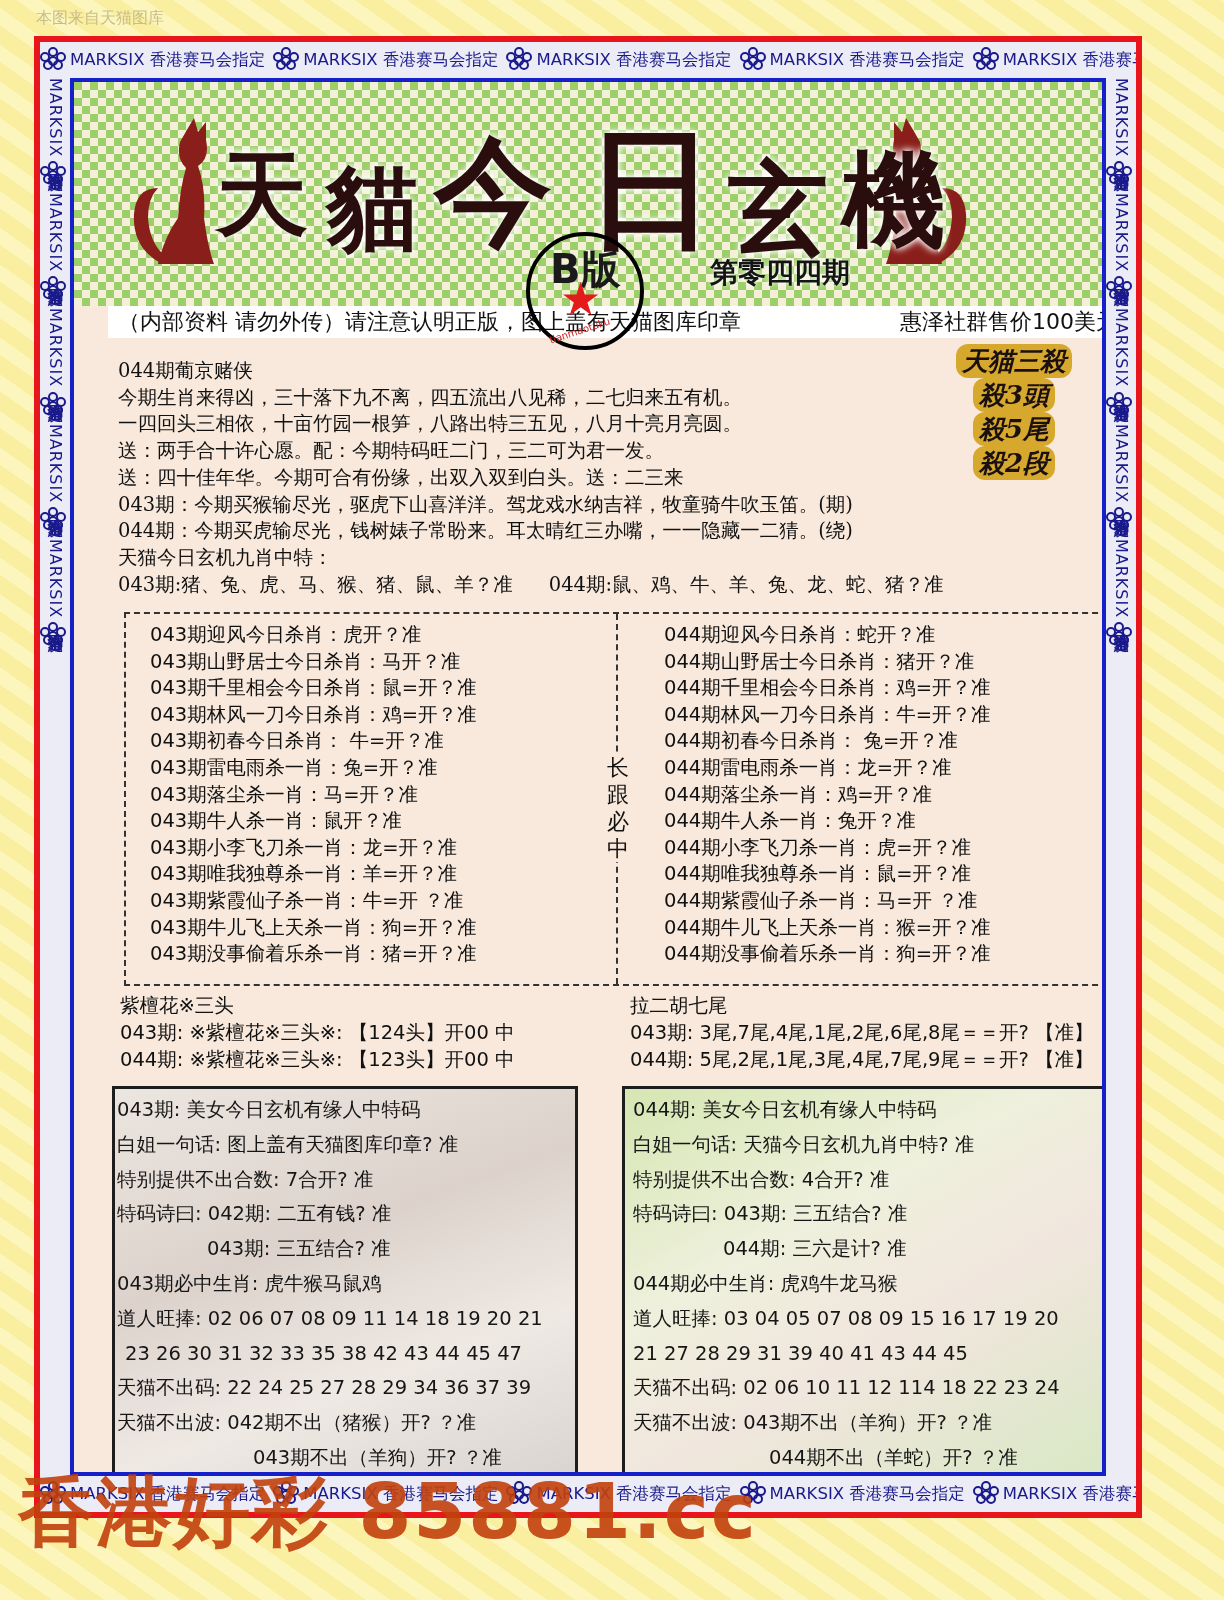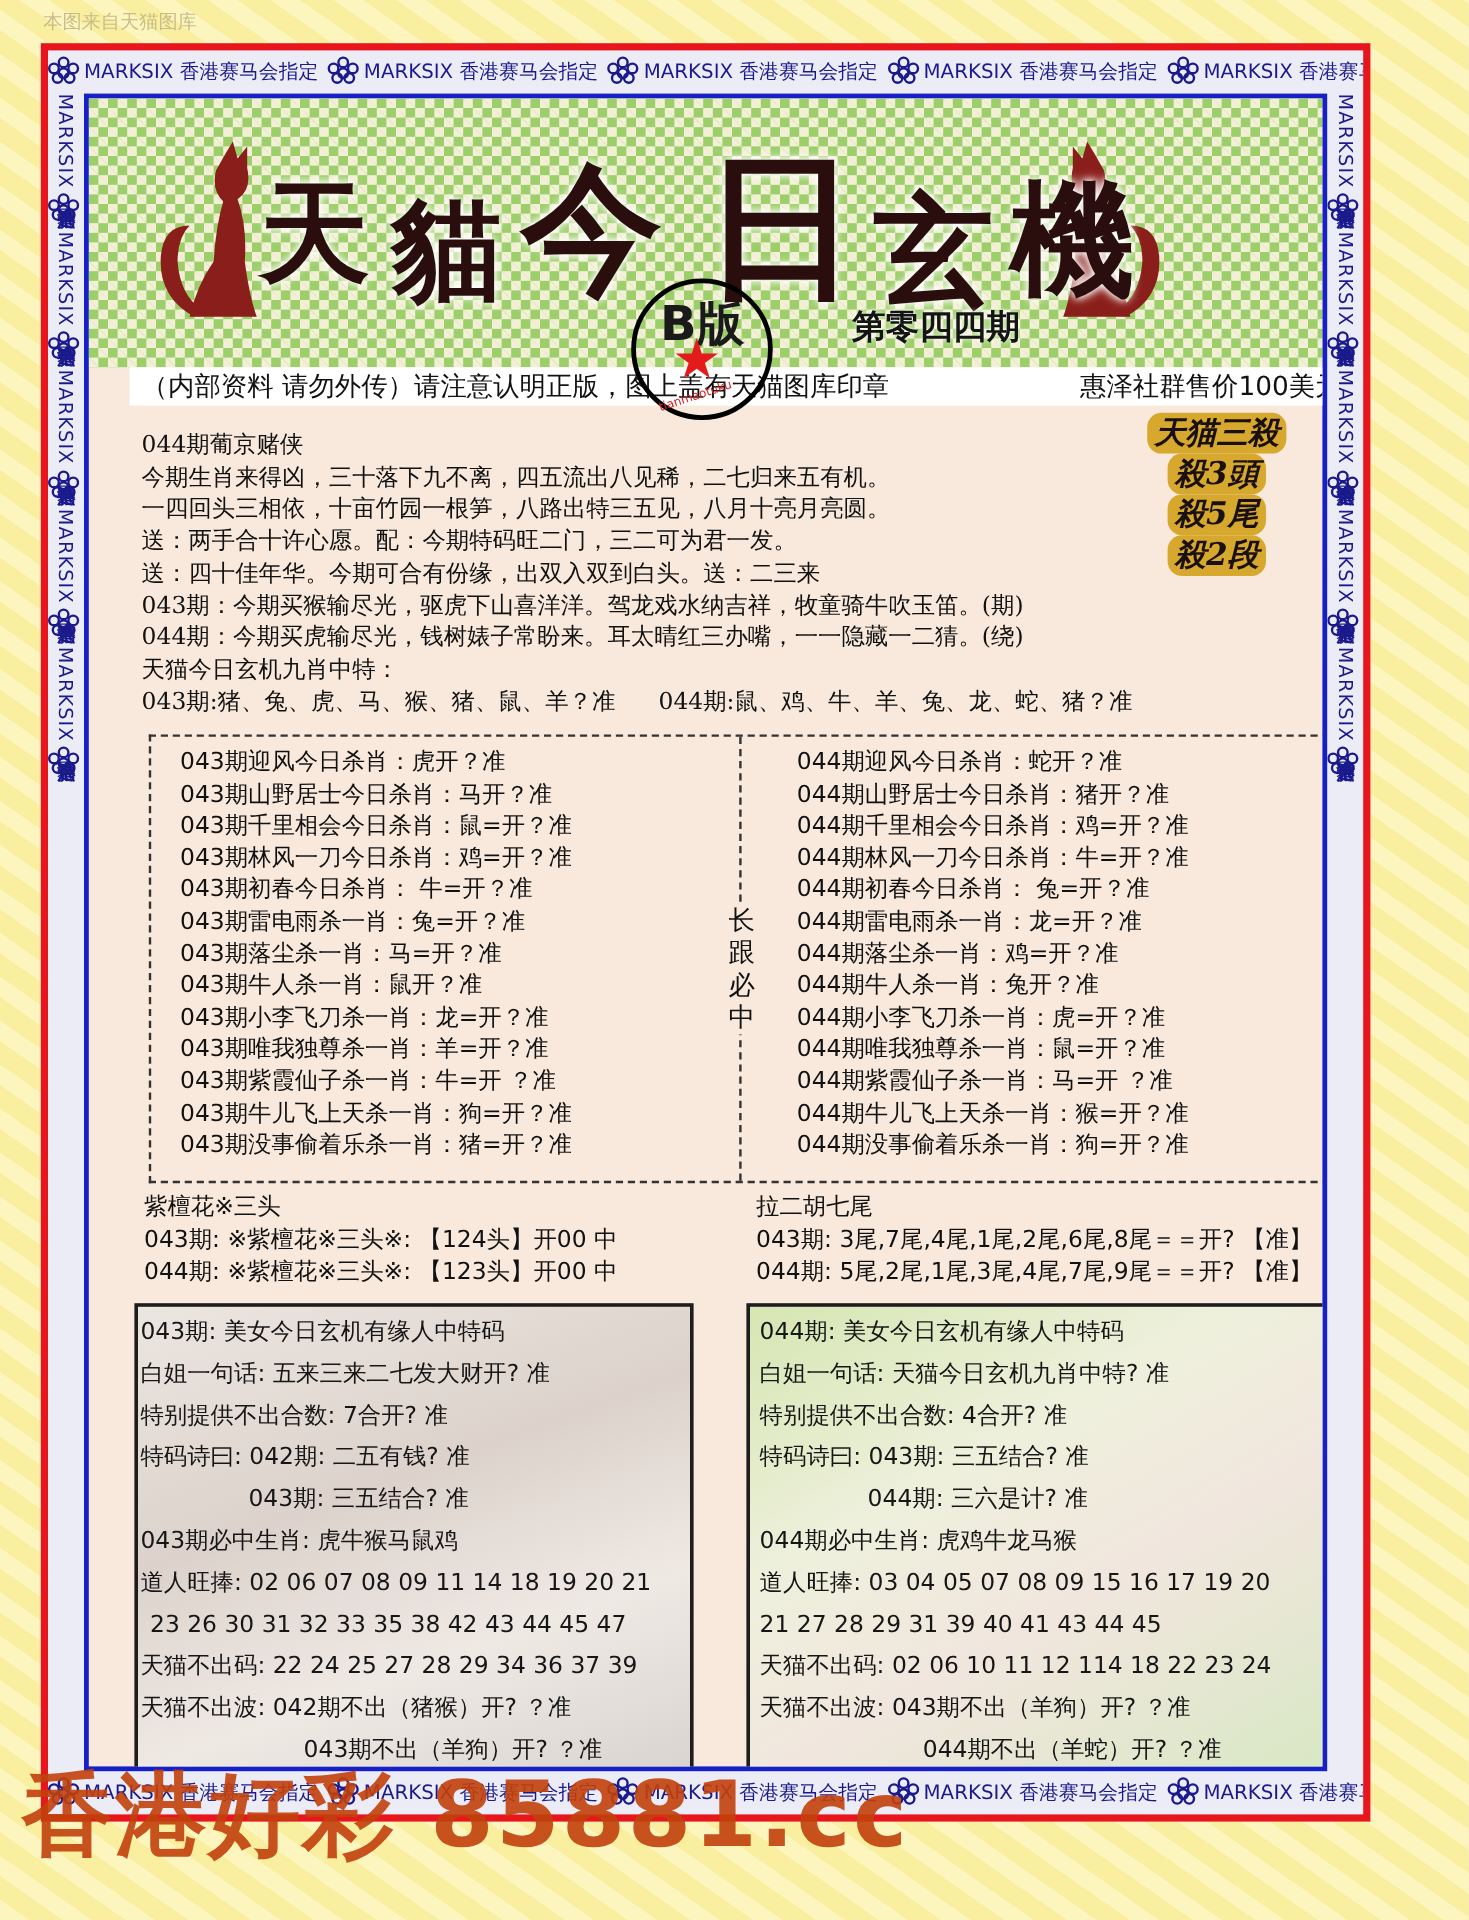--- a/index.html
+++ b/index.html
@@ -414,21 +414,21 @@
     </div>
 
     <div class="sec tail">
       <div class="row">拉二胡七尾</div>
       <div class="row">043期:  3尾,7尾,4尾,1尾,2尾,6尾,8尾＝＝开?  【准】</div>
       <div class="row">044期:  5尾,2尾,1尾,3尾,4尾,7尾,9尾＝＝开?  【准】</div>
     </div>
 
     <div class="panel l">
       <div class="row">043期:  美女今日玄机有缘人中特码</div>
-      <div class="row">白姐一句话:  五来三来二七发大财开? 准</div>
+      <div class="row">白姐一句话:  图上盖有天猫图库印章? 准</div>
       <div class="row">特别提供不出合数:  7合开? 准</div>
       <div class="row">特码诗曰:  042期:  二五有钱? 准</div>
       <div class="row indent">043期:  三五结合? 准</div>
       <div class="row">043期必中生肖:  虎牛猴马鼠鸡</div>
       <div class="row">道人旺捧:  02  06  07  08  09  11  14  18  19  20  21</div>
       <div class="row" style="padding-left:8px;">23  26  30  31  32  33  35  38  42  43  44  45  47</div>
       <div class="row">天猫不出码:  22  24  25  27  28  29  34  36  37  39</div>
       <div class="row">天猫不出波:  042期不出（猪猴）开? ？准</div>
       <div class="row indent2">043期不出（羊狗）开? ？准</div>
     </div>

